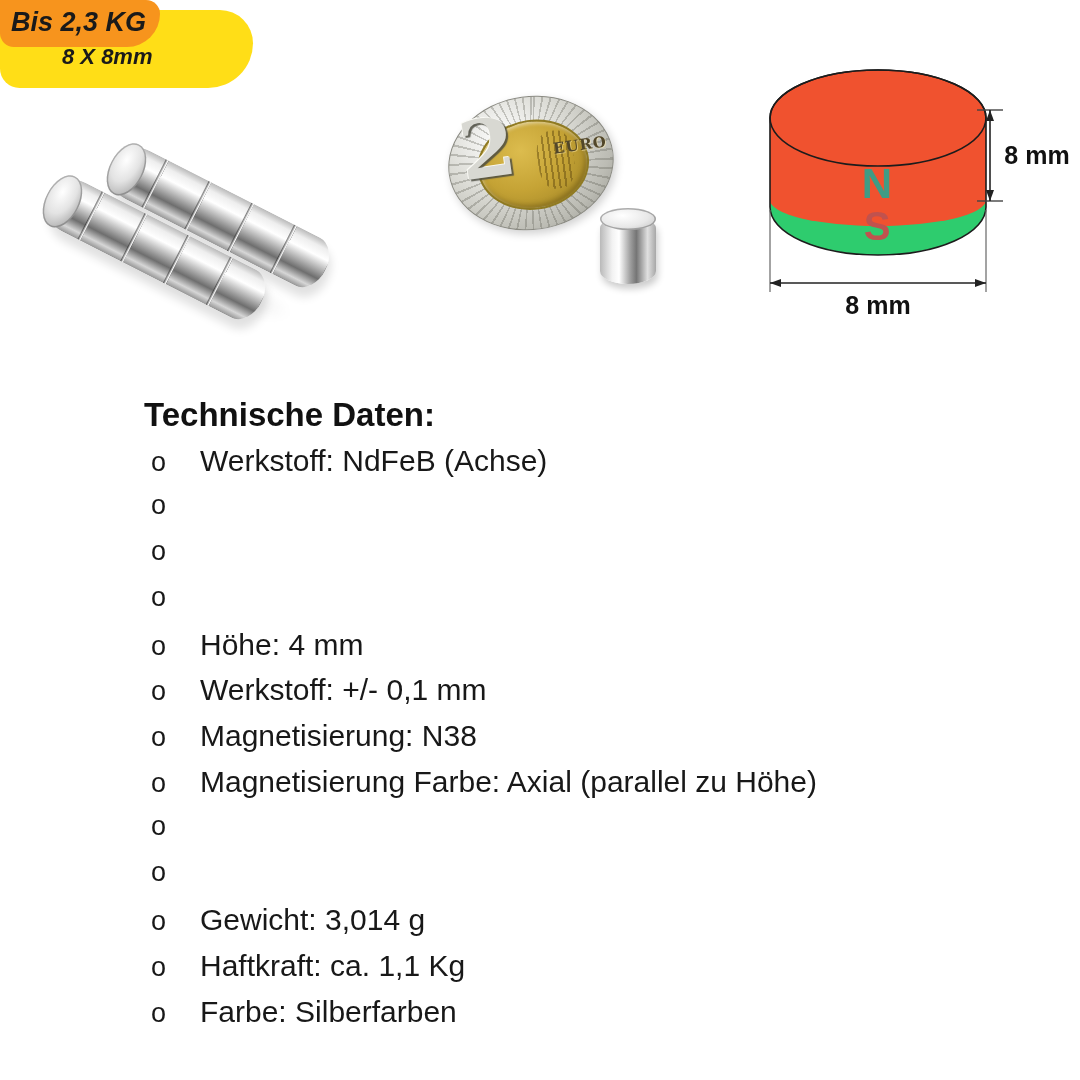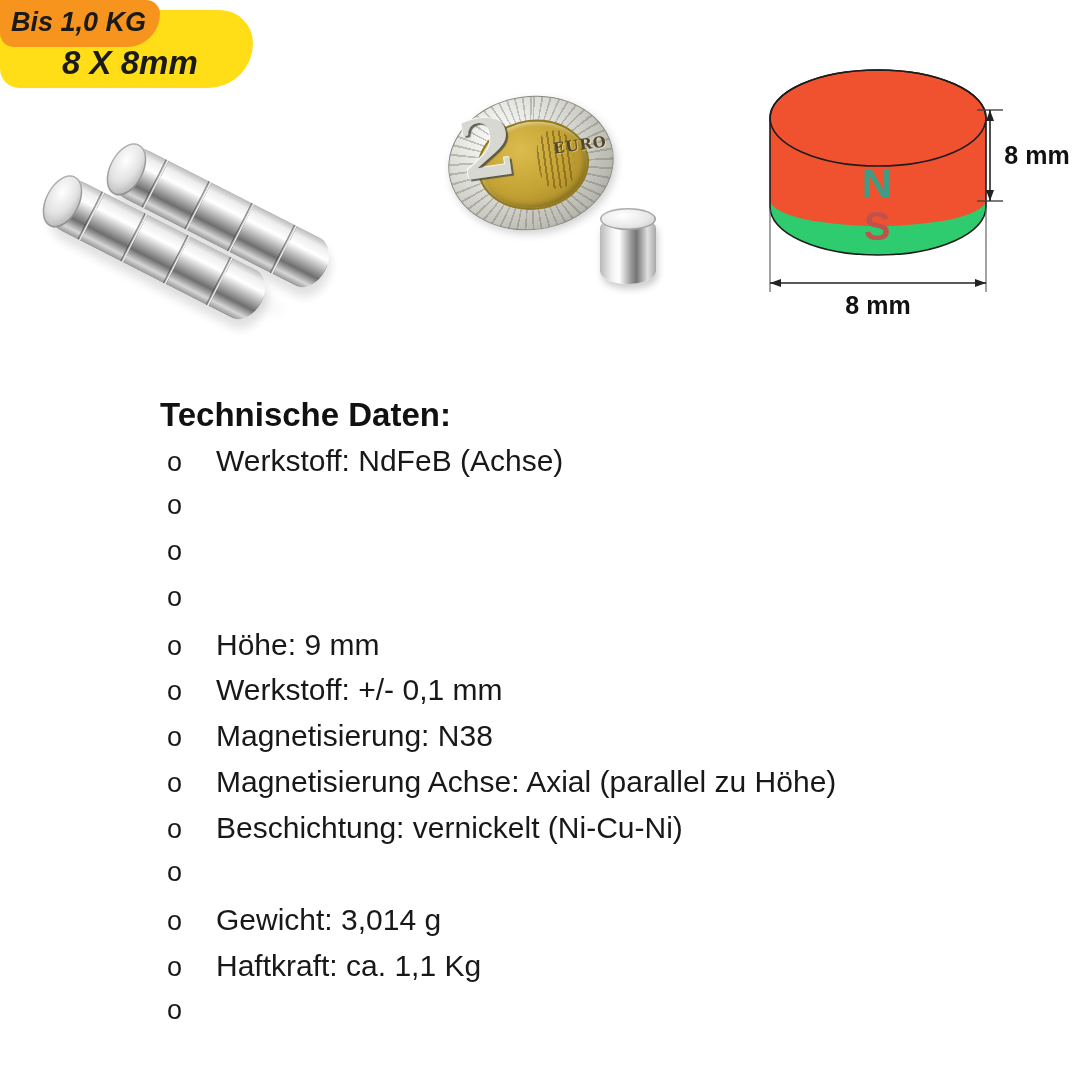--- a/index.html
+++ b/index.html
@@ -11,21 +11,21 @@
   }
   
   .badge-size{
     position:absolute;left:0;top:10px;width:253px;height:78px;
     background:var(--badge-size-bg,#FFDE17);
     border-radius:0 34px 46px 20px;
     z-index:1;
   }
   .badge-size .txt{
     position:absolute;left:62px;top:34px;
-    font-size:33px;font-weight:bold;font-style:italic;color:#1a1a1a;
+    font-size:22px;font-weight:bold;font-style:italic;color:#1a1a1a;
     white-space:nowrap;
   }
   .badge-capacity{
     position:absolute;left:0;top:0;width:160px;height:47px;
     background:var(--badge-capacity-bg,#F7941D);
     border-radius:0 16px 38px 16px;
     z-index:2;
   }
   .badge-capacity .txt{
     position:absolute;left:11px;top:7px;
@@ -108,41 +108,41 @@
   .single-magnet .cap{
     position:absolute;left:0;top:0;width:56px;height:22px;border-radius:50%;
     background:radial-gradient(ellipse at 40% 35%, #ffffff 0%, #e8e8e8 55%, #bdbdbd 100%);
     box-shadow:inset 0 0 0 1.5px rgba(90,90,90,0.45);
   }
 
   
   .diagram{position:absolute;left:763px;top:60px;width:322px;height:282px;}
 
   
-  .specs{position:absolute;left:160px;top:396px;width:880px;}
+  .specs{position:absolute;left:144px;top:396px;width:880px;}
   .specs h1{
     margin:0 0 10px 0;font-size:33px;font-weight:bold;color:#111111;
   }
   .specs ul{list-style:none;margin:0;padding:0;}
   .specs li{
     display:flex;align-items:baseline;height:45.9px;
     font-size:30px;color:#181818;white-space:nowrap;
   }
   .specs .b{
     flex:0 0 49px;padding-left:7px;font-size:27px;color:#181818;
   }
 </style>
 </head>
 <body>
 
 <div class="badge-size">
   <span class="txt">8 X 8mm</span>
 </div>
 <div class="badge-capacity">
-  <span class="txt">Bis 1,0 KG</span>
+  <span class="txt">Bis 2,3 KG</span>
 </div>
 
 <div class="stack">
   <div class="shadow"></div>
   <div class="rod back"></div>
   <div class="rod front"></div>
 </div>
 
 <div class="coin">
   <div class="inner">
@@ -196,46 +196,46 @@
         <span class="b">o</span>
       </li>
     <li>
         <span class="b">o</span>
       </li>
     <li>
         <span class="b">o</span>
       </li>
     <li>
         <span class="b">o</span>
-        <span class="t">Höhe: 9 mm</span>
+        <span class="t">Höhe: 4 mm</span>
       </li>
     <li>
         <span class="b">o</span>
         <span class="t">Werkstoff: +/- 0,1 mm</span>
       </li>
     <li>
         <span class="b">o</span>
         <span class="t">Magnetisierung: N38</span>
       </li>
     <li>
         <span class="b">o</span>
-        <span class="t">Magnetisierung Achse: Axial (parallel zu Höhe)</span>
-      </li>
-    <li>
-        <span class="b">o</span>
-        <span class="t">Beschichtung: vernickelt (Ni-Cu-Ni)</span>
+        <span class="t">Magnetisierung Farbe: Axial (parallel zu Höhe)</span>
+      </li>
+    <li>
+        <span class="b">o</span>
       </li>
     <li>
         <span class="b">o</span>
       </li>
     <li>
         <span class="b">o</span>
         <span class="t">Gewicht: 3,014 g</span>
       </li>
     <li>
         <span class="b">o</span>
         <span class="t">Haftkraft: ca. 1,1 Kg</span>
       </li>
     <li>
         <span class="b">o</span>
+        <span class="t">Farbe: Silberfarben</span>
       </li>
   </ul>
 </div>
 
 </body></html>

